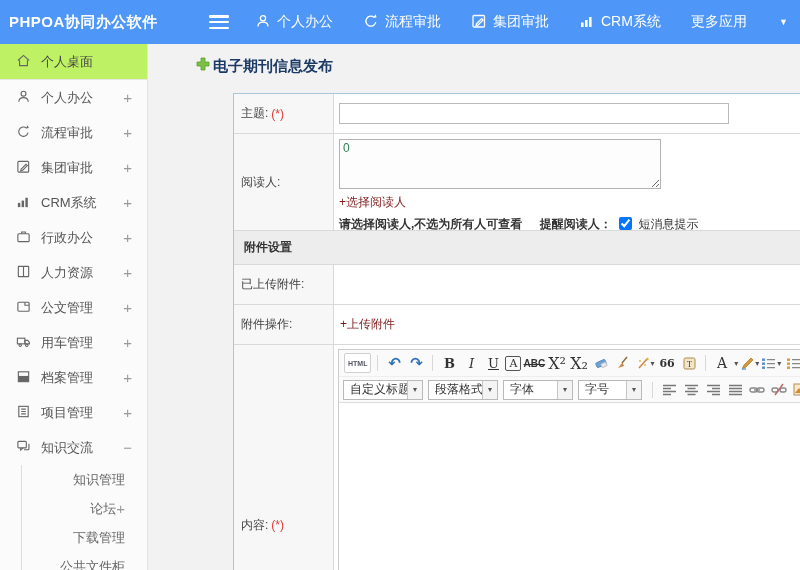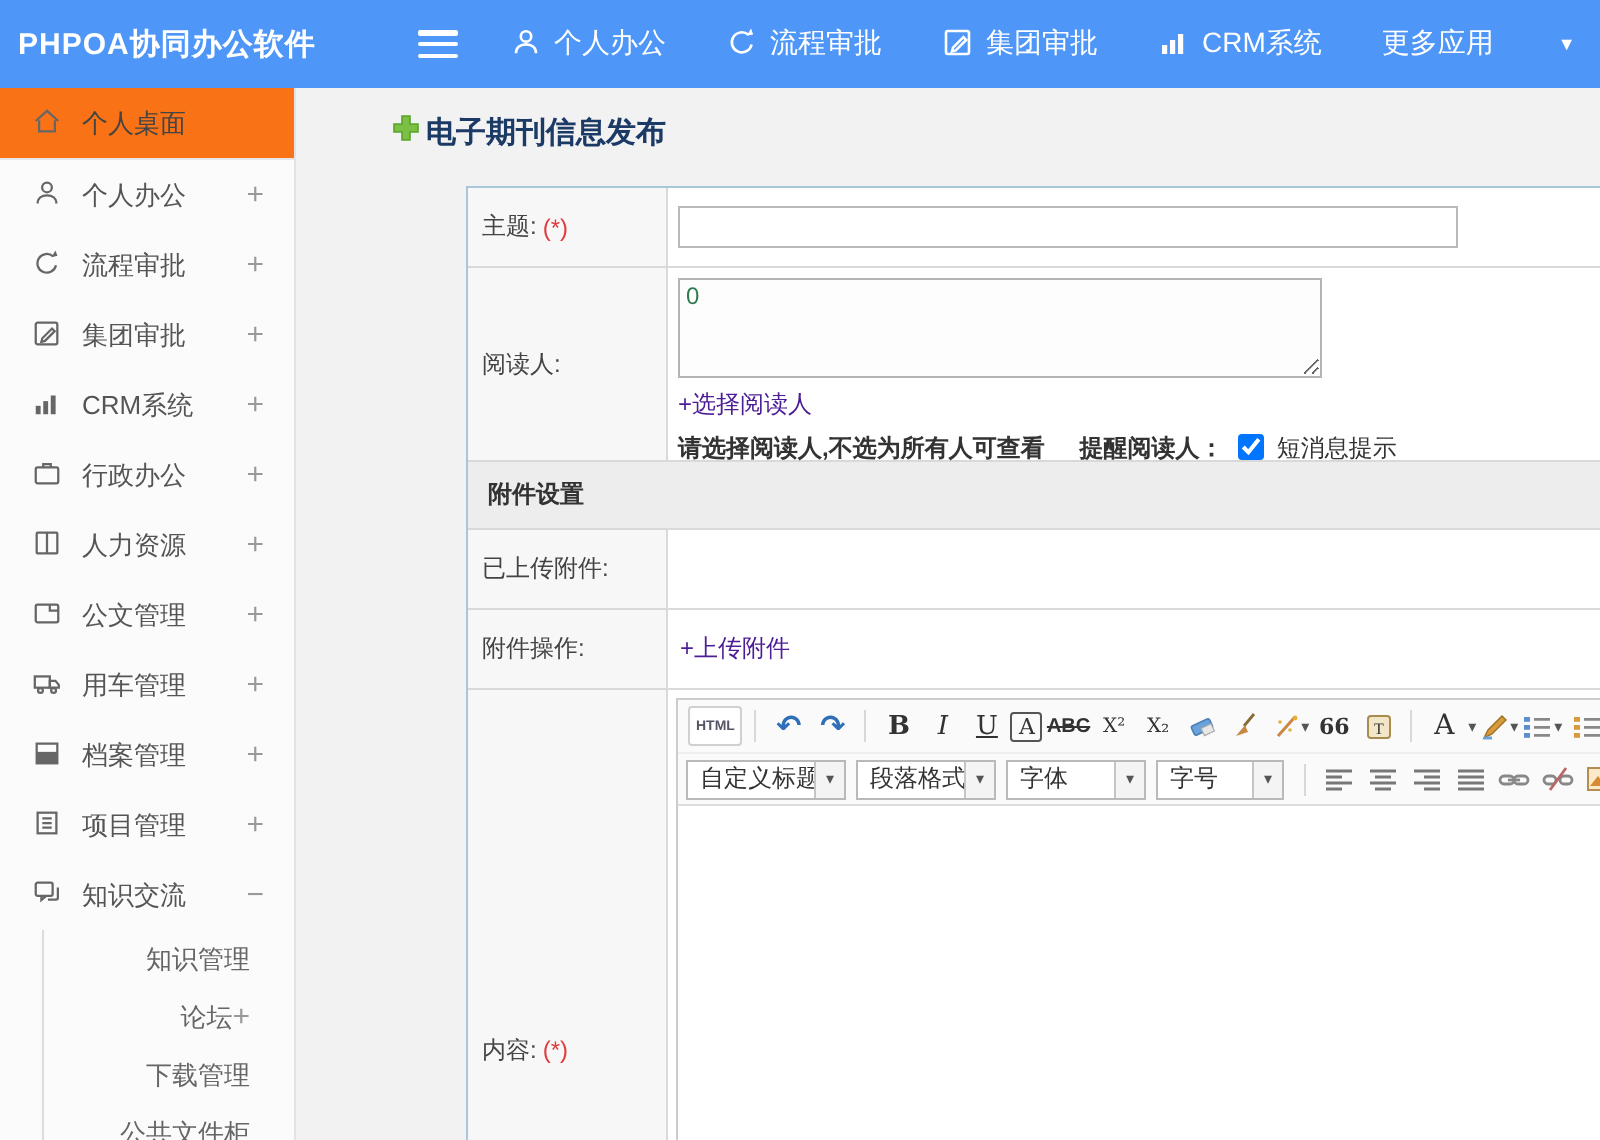--- a/index.html
+++ b/index.html
@@ -13,21 +13,21 @@
   .hamburger { width:20px; height:14px; display:flex; flex-direction:column; justify-content:space-between; margin-left:12px; cursor:pointer; }
   .hamburger span { display:block; height:2.5px; background:#fff; border-radius:1px; }
   .topnav { display:flex; align-items:center; margin-left:26px; }
   .topnav-item { display:flex; align-items:center; font-size:14px; margin-right:30px; cursor:pointer; }
   .topnav-item svg { margin-right:6px; }
   .caret { font-size:9px; margin-left:2px; margin-right:10px; cursor:pointer; }
 
   
   .sidebar { position:absolute; top:44px; left:0; width:148px; height:526px; background:#fbfbfb; border-right:1px solid #e3e3e3; overflow:hidden; }
   .side-item { height:35px; display:flex; align-items:center; padding:0 15px 0 16px; font-size:13px; color:#555; cursor:pointer; }
-  .side-item.active { height:36px; background:#f97316; border-bottom:1px solid #e6e6e6; color:#444; }
+  .side-item.active { height:36px; background:#bef264; border-bottom:1px solid #e6e6e6; color:#444; }
   .side-item svg { margin-right:10px; flex:0 0 auto; }
   .side-label { flex:1; white-space:nowrap; overflow:hidden; }
   .toggle { color:#999; font-size:15px; font-weight:300; }
   .subtree { margin-left:21px; border-left:1px solid #dcdcdc; }
   .sub-item { height:29px; display:flex; align-items:center; padding:0 22px 0 17px; font-size:13px; color:#666; cursor:pointer;text-align:right; }
 
   
   .main { position:absolute; top:44px; left:149px; width:651px; height:526px; background:#f2f2f2; }
   .page-title { position:absolute; left:47px; top:13px; display:flex; font-size:15px; font-weight:bold; color:#1c3a66; }
   .page-title svg { margin-right:3px; }
@@ -36,21 +36,21 @@
   .frow { display:flex; border-bottom:1px solid #d9d9d9; }
   .lcell { width:100px; flex:0 0 100px; background:#f7f7f7; border-right:1px solid #d9d9d9; font-size:12px; color:#444; display:flex; align-items:center; padding-left:7px; }
   .vcell { flex:1; background:#fff; }
   .req { color:#e13b3b; margin-left:3px; }
   .row-subject { height:40px; }
   .row-subject .vcell { display:flex; align-items:center; padding-left:5px; }
   .subject-input { width:390px; height:21px; border:1px solid #b9b9b9; font-size:12px; padding:0 3px; background:#fff; }
   .row-readers { height:97px; }
   .row-readers .vcell { padding:5px 0 0 5px; font-size:12px; }
   .readers-area { width:322px; height:50px; border:1px solid #b3b3b3; background:#fdfdfd; color:#2e7d4f; font-size:12px; padding:1px 3px; resize:both; font-family:"Liberation Sans","DejaVu Sans",sans-serif; }
-  .link { color:#4c1d95; text-decoration:none; font-size:12px; cursor:pointer; }
+  .link { color:#7f1d1d; text-decoration:none; font-size:12px; cursor:pointer; }
   .readers-link-line { margin-top:2px; }
   .readers-hint-line { margin-top:5px; color:#333; }
   .hint-strong { font-weight:bold; color:#333; }
   .remind-label { font-weight:bold; margin-left:14px; }
   .sms-check { vertical-align:-2px; margin:0 3px 0 4px; }
   .row-secheader { height:34px; background:#ededed; display:flex; align-items:center; font-size:12px; font-weight:bold; color:#333; padding-left:10px; }
   .row-uploaded { height:40px; }
   .row-ops { height:40px; }
   .row-ops .vcell, .row-uploaded .vcell { display:flex; align-items:center; padding-left:6px; }
   .row-content { height:360px; border-bottom:none; }
@@ -64,21 +64,21 @@
   .tbtn { display:inline-flex; align-items:center; justify-content:center; min-width:20px; height:20px; margin:0 1px; font-size:13px; color:#333; cursor:pointer; border-radius:2px; }
   .tsep { width:1px; height:16px; background:#d8d8d8; margin:0 5px; }
   .btn-html { font-size:7px; font-weight:bold; color:#556; border:1px solid #d0d0d0; background:#fff; padding:2px 3px; min-width:24px; }
   .btn-undo,.btn-redo { color:#2f6fb8; font-size:15px; font-weight:bold; }
   .serifch { font-family:"DejaVu Serif","Liberation Serif",serif; }
   .btn-bold { font-weight:bold; }
   .btn-italic { font-style:italic; }
   .btn-underline { text-decoration:underline; }
   .btn-fontbox { border:1px solid #555; font-size:11px; width:16px; height:15px; min-width:16px; }
   .btn-strike { font-size:10px; text-decoration:line-through; font-weight:bold; }
-  .btn-sup,.btn-sub { font-size:10px; }
+  .btn-sup,.btn-sub { font-size:16px; }
   .mini-caret { font-size:8px; color:#555; margin-left:1px; }
   .combo { display:flex; align-items:center; border:1px solid #b9b9b9; background:#fff; height:20px; font-size:12px; color:#333; margin-right:5px; cursor:pointer; }
   .combo-label { padding:0 6px; flex:1; white-space:nowrap; overflow:hidden; }
   .combo-arrow { border-left:1px solid #c5c5c5; width:15px; text-align:center; font-size:8px; color:#555; align-self:stretch; display:flex; align-items:center; justify-content:center; background:#f4f4f4; }
   .c1{width:80px;} .c2{width:70px;} .c3{width:70px;} .c4{width:64px;}
   .edit-area { flex:1; background:#fff; }
 
   .icon16 { width:16px; height:16px; }
   .icon15 { width:15px; height:15px; }
 </style>

